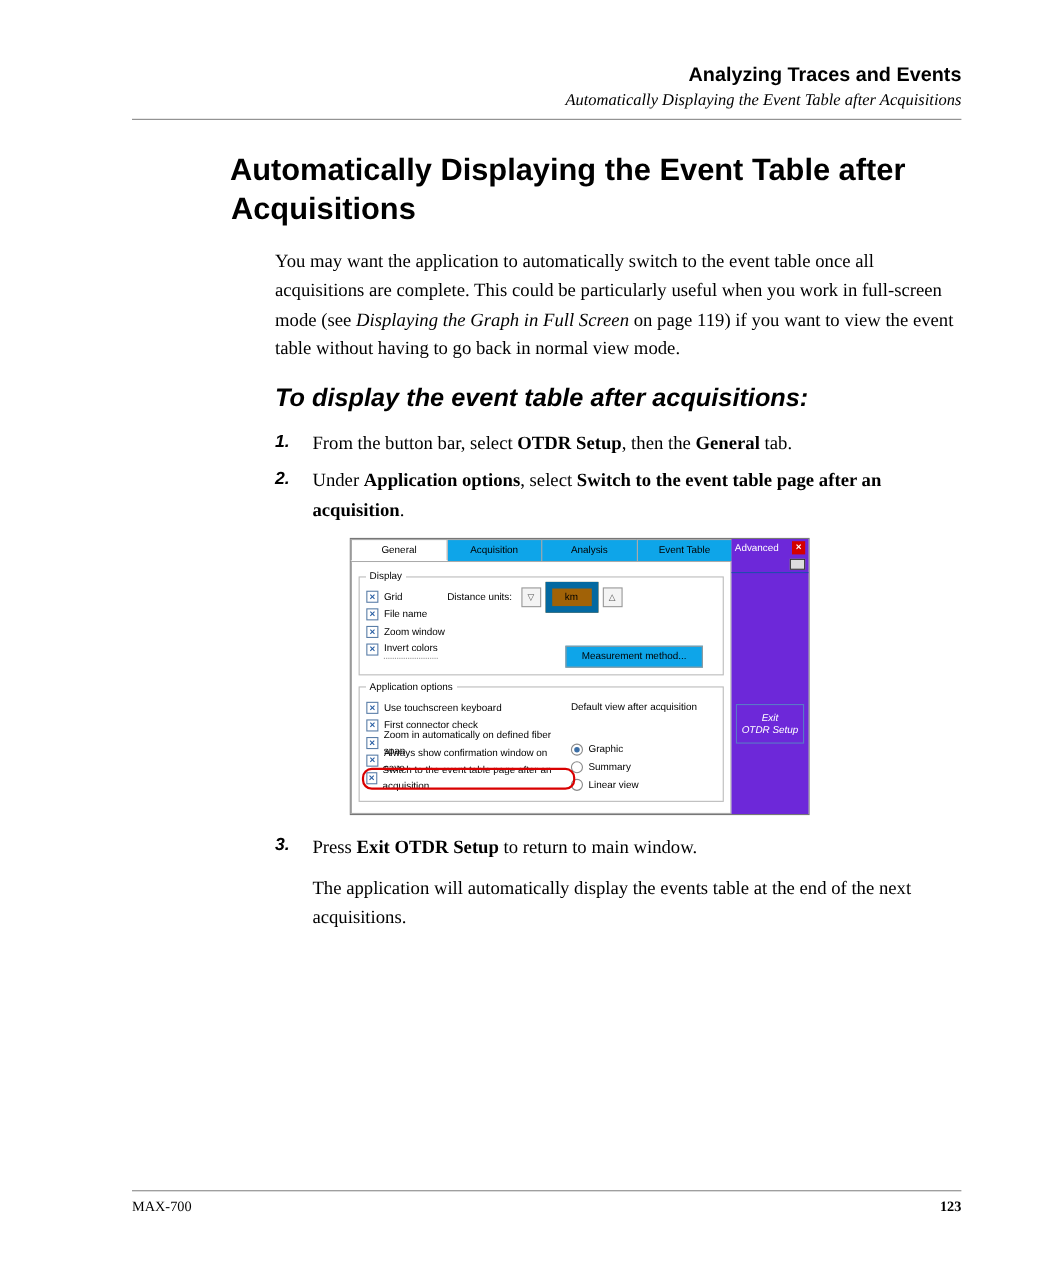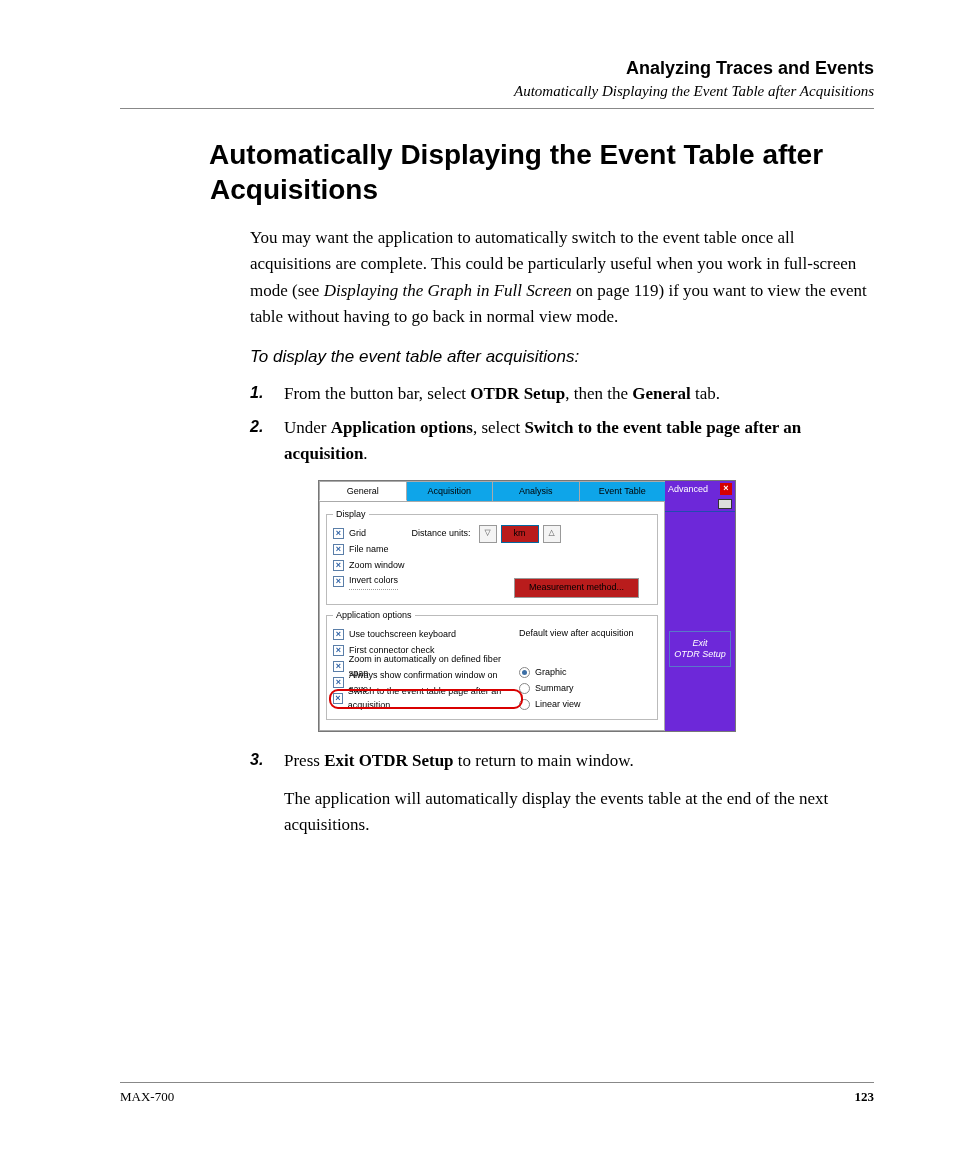--- a/index.html
+++ b/index.html
@@ -50,23 +50,23 @@
   }
   .body {
     padding-left: 130px;
     font-size: 17px;
     line-height: 1.55;
   }
   .body p { margin: 0 0 14px 0; }
   .ref-italic { font-style: italic; }
   .proc-head {
     font-family: Arial, "Helvetica Neue", sans-serif;
-    font-weight: normal;
+    font-weight: bold;
     font-style: italic;
-    font-size: 17px;
+    font-size: 23px;
     margin: 6px 0 10px 0;
   }
   ol.steps {
     margin: 0;
     padding: 0;
     list-style: none;
   }
   ol.steps > li {
     position: relative;
     padding-left: 34px;
@@ -160,29 +160,29 @@
   .btnlet {
     width: 16px; height: 16px;
     border: 1px solid #999;
     display: inline-flex; align-items: center; justify-content: center;
     background: #f4f4f4;
     font-size: 8px;
     color: #555;
   }
   .unitbox {
     width: 36px; height: 16px;
-    border: 1px solid #0369a1;
+    border: 6px solid #0369a1;
     display: inline-flex; align-items: center; justify-content: center;
-    background: #b91c1c;
+    background: #a16207;
   }
   .measbtn {
     float: right;
     border: 1px solid #999;
     padding: 2px 14px;
-    background: #b91c1c;
+    background: #0ea5e9;
     font-size: 9px;
     margin-top: 4px;
   }
   .app-right {
     float: right;
     width: 120px;
     font-size: 9px;
   }
   .app-left { width: 190px; }
   .highlight {

